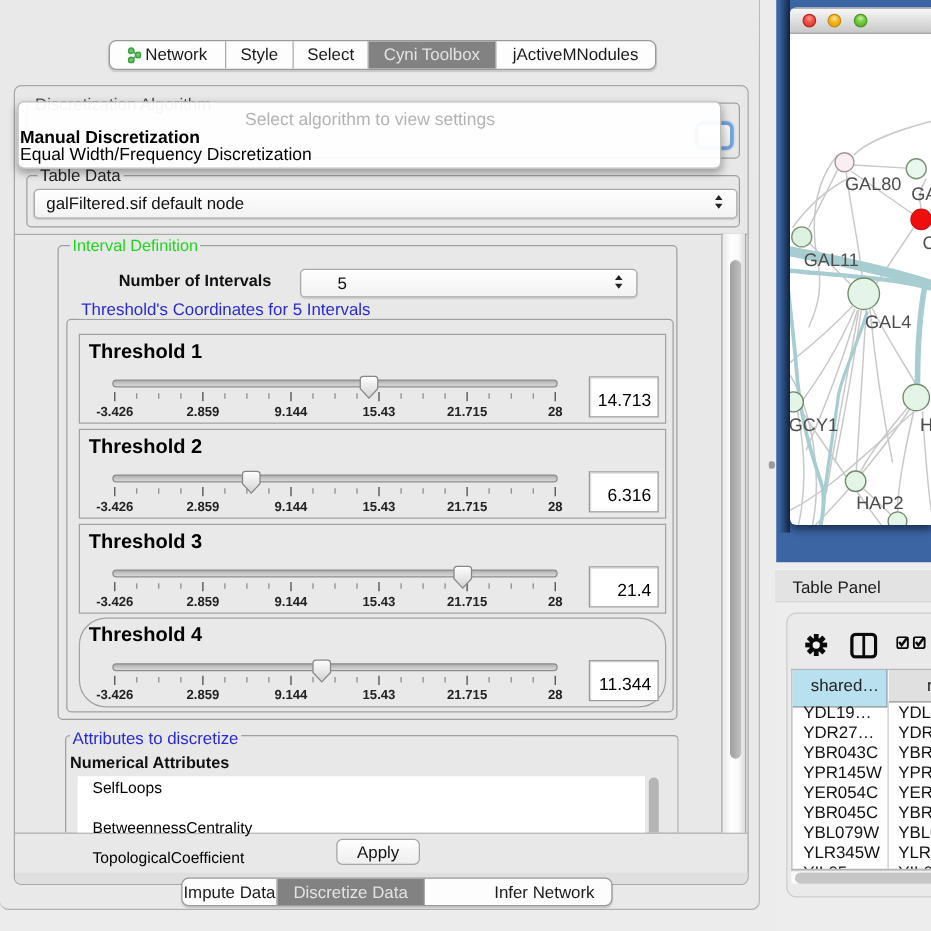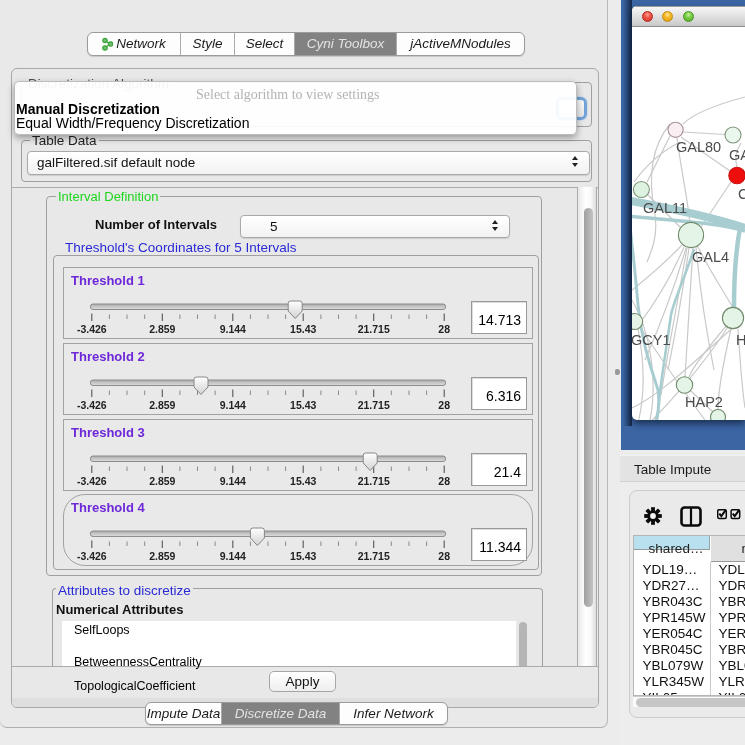--- a/index.html
+++ b/index.html
@@ -34,21 +34,21 @@
   border-right:1px solid #b9b9b9; border-bottom:1px solid #b0b0b0; border-radius:0 0 7px 7px; }
 #cptitle { left:0; top:0; width:608px; height:27px;
   background:linear-gradient(#ececec,#d8d8d8); border-bottom:1px solid #b4b4b4; }
 #cptitle .t { position:absolute; left:8px; top:6px; font-size:13px; color:#1c1c1c; }
 #floatbtn { position:absolute; left:578px; top:9px; width:11px; height:11px;
   border:1.5px solid #3c3c3c; border-radius:3px; }
 
 
 
 .seg { position:absolute; display:flex; border:1px solid #9b9b9b; border-radius:6px;
-  background:#fdfdfd; overflow:hidden; box-shadow:0 1px 1px rgba(0,0,0,0.15);font-style:italic; }
+  background:#fdfdfd; overflow:hidden; box-shadow:0 1px 1px rgba(0,0,0,0.15); }
 .seg .s { font-size:13.5px; color:#1a1a1a; text-align:center; line-height:22px; border-right:1px solid #ababab; }
 .seg .s:last-child { border-right:none; }
 .seg .sel { background:#828282; color:#e3e3e3; }
 
 
 #tabpanel { left:11px; top:68px; width:588px; height:640px; background:#e8e8e8;
   border:1px solid #a8a8a8; border-radius:6px; }
 
 
 .group { position:absolute; border:1px solid #9f9f9f; border-radius:4px; }
@@ -58,21 +58,21 @@
   border-radius:4px; box-shadow:0 1px 1px rgba(0,0,0,0.12); font-size:13.5px; color:#111; }
 .combo .cv { position:absolute; left:9px; top:3px; }
 .arrows { position:absolute; width:7px; display:block; }
 .arrows .up { display:block; width:0; height:0; border-left:3.5px solid transparent; border-right:3.5px solid transparent;
   border-bottom:4.5px solid #222; margin-bottom:2.5px; }
 .arrows .dn { display:block; width:0; height:0; border-left:3.5px solid transparent; border-right:3.5px solid transparent;
   border-top:4.5px solid #222; }
 
 
 .tblock { position:absolute; left:63px; width:470px; height:72px; border:1px solid #a2a2a2; background:#e9e9e9; }
-.tblock .tt { position:absolute; left:7px; top:5px; font-size:13px; font-weight:bold; color:#6d28d9; }
+.tblock .tt { position:absolute; left:7px; top:5px; font-size:16px; font-weight:bold; color:#000000; }
 .vbox { position:absolute; left:407px; top:33px; width:56px; height:33px; background:#fff;
   border:1px solid #999; box-shadow:inset 1px 1px 0 #ddd; }
 .vbox span { position:absolute; right:5px; top:10px; font-size:14px; color:#000; }
 
 
 #vsb { left:577px; top:187px; width:20px; height:479px;
   background:linear-gradient(to right,#e8e8e8,#ffffff 40%,#fafafa 70%,#dcdcdc); border-left:1px solid #aaa; border-right:1px solid #aaa; }
 #vthumb { position:absolute; left:6px; top:21px; width:9px; height:399px; border-radius:5px;
   background:linear-gradient(to right,#9f9f9f,#c2c2c2); }
 
@@ -151,21 +151,21 @@
   <div id="nettitle">
     <div class="tl" id="tlr"></div>
       <div class="tl" id="tly"></div>
       <div class="tl" id="tlg"></div>
   </div>
 </div>
 
 <div class="abs" id="tpbg"></div>
 <div class="abs" style="left:615px;top:369px;width:5px;height:6px;background:#9a9a9a;border-radius:40% 60% 60% 40%;"></div>
 <div class="abs" id="tpbar">
-    <span>Table Impute</span>
+    <span>Table Panel</span>
   </div>
 <div class="abs" id="tpbg2"></div>
 <div class="abs" id="tpanel">
 
   <svg width="18" height="18" style="position:absolute;left:14px;top:16px;">
     <g fill="#0a0a0a">
       <circle cx="9" cy="9" r="5.6"></circle>
       <g>
         <rect x="7.1" y="0.2" width="3.8" height="4"></rect>
           <rect x="7.1" y="13.8" width="3.8" height="4"></rect>
@@ -188,21 +188,21 @@
   <svg width="24" height="11" style="position:absolute;left:87px;top:18px;">
     <g fill="none" stroke="#0a0a0a">
       <rect x="0.7" y="0.7" width="8.6" height="8.8" rx="1.5" stroke-width="1.5"></rect>
       <path d="M 2.3,4.6 L 4.3,7.2 L 8.7,1.2" stroke-width="2"></path>
       <rect x="14.1" y="0.7" width="8.6" height="8.8" rx="1.5" stroke-width="1.5"></rect>
       <path d="M 15.7,4.6 L 17.7,7.2 L 22.1,1.2" stroke-width="2"></path>
     </g>
   </svg>
 
   <div style="position:absolute;left:2.5px;top:43.5px;width:127px;height:161.5px;overflow:hidden;border:1px solid #b5b5b5;border-right:none;background:#fff;">
-    <div style="position:absolute;left:0;top:0;width:76px;height:14px;background:#b9e0ee;border-right:1px solid #8fa6ae;border-bottom:1px solid #9a9a9a;font-size:13.5px;color:#222;text-align:center;line-height:26px;padding-left:10px;">shared…</div>
+    <div style="position:absolute;left:0;top:0;width:76px;height:30px;background:#b9e0ee;border-right:1px solid #8fa6ae;border-bottom:1px solid #9a9a9a;font-size:13.5px;color:#222;text-align:center;line-height:26px;padding-left:10px;">shared…</div>
     <div style="position:absolute;left:77px;top:0;width:50px;height:26px;background:#e0e0e0;border-bottom:1px solid #9a9a9a;font-size:13.5px;color:#222;padding-left:31px;line-height:26px;">n</div>
     <div style="position:absolute;left:76.5px;top:26px;width:1px;height:136px;background:#c9c9c9;"></div>
     <div id="tcol1" style="position:absolute;left:9px;top:26px;font-size:13.5px;color:#111;line-height:16px;white-space:pre;">YDL19…
 YDR27…
 YBR043C
 YPR145W
 YER054C
 YBR045C
 YBL079W
 YLR345W
@@ -488,22 +488,22 @@
 
   <div class="abs" id="vsb">
       <div id="vthumb"></div>
     </div>
 
   <div class="abs" id="applybtn">Apply</div>
 
   <div class="seg" style="left:145px;top:702px;height:23px;">
     <div class="s" style="width:76px;line-height:21px;">Impute Data</div>
     <div class="s sel" style="width:118px;line-height:21px;">Discretize Data</div>
-    <div class="s" style="width:107px;line-height:21px;">Infer Network</div>
+    <div class="s" style="width:107px;line-height:21px;margin-left:42px;">Infer Network</div>
   </div>
 </div>
 
 <div class="abs" id="popup" style="left:14px;top:81px;width:563px;height:54px;background:rgba(255,255,255,0.94);
   border:1px solid #bdbdbd;border-radius:5px;box-shadow:0 3px 7px rgba(0,0,0,0.35);">
-  <span style="position:absolute;left:181px;top:5px;font-size:14px;color:#b3b3b3;font-family:Liberation Serif, serif;">Select algorithm to view settings</span>
+  <span style="position:absolute;left:181px;top:5px;font-size:14px;color:#b3b3b3;">Select algorithm to view settings</span>
   <span style="position:absolute;left:1px;top:19px;font-size:14px;font-weight:bold;color:#000;">Manual Discretization</span>
   <span style="position:absolute;left:1px;top:33px;font-size:14px;color:#000;">Equal Width/Frequency Discretization</span>
 </div>
 
 </body></html>

